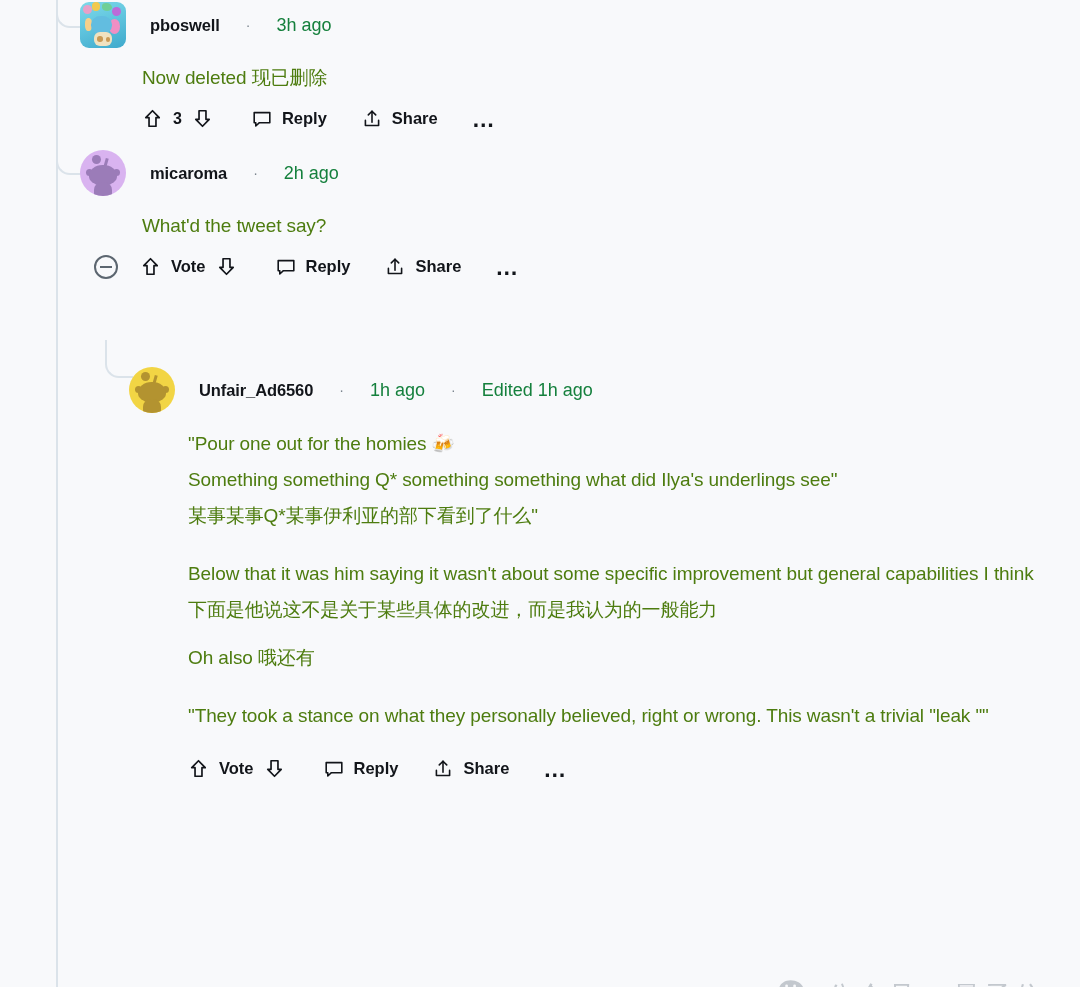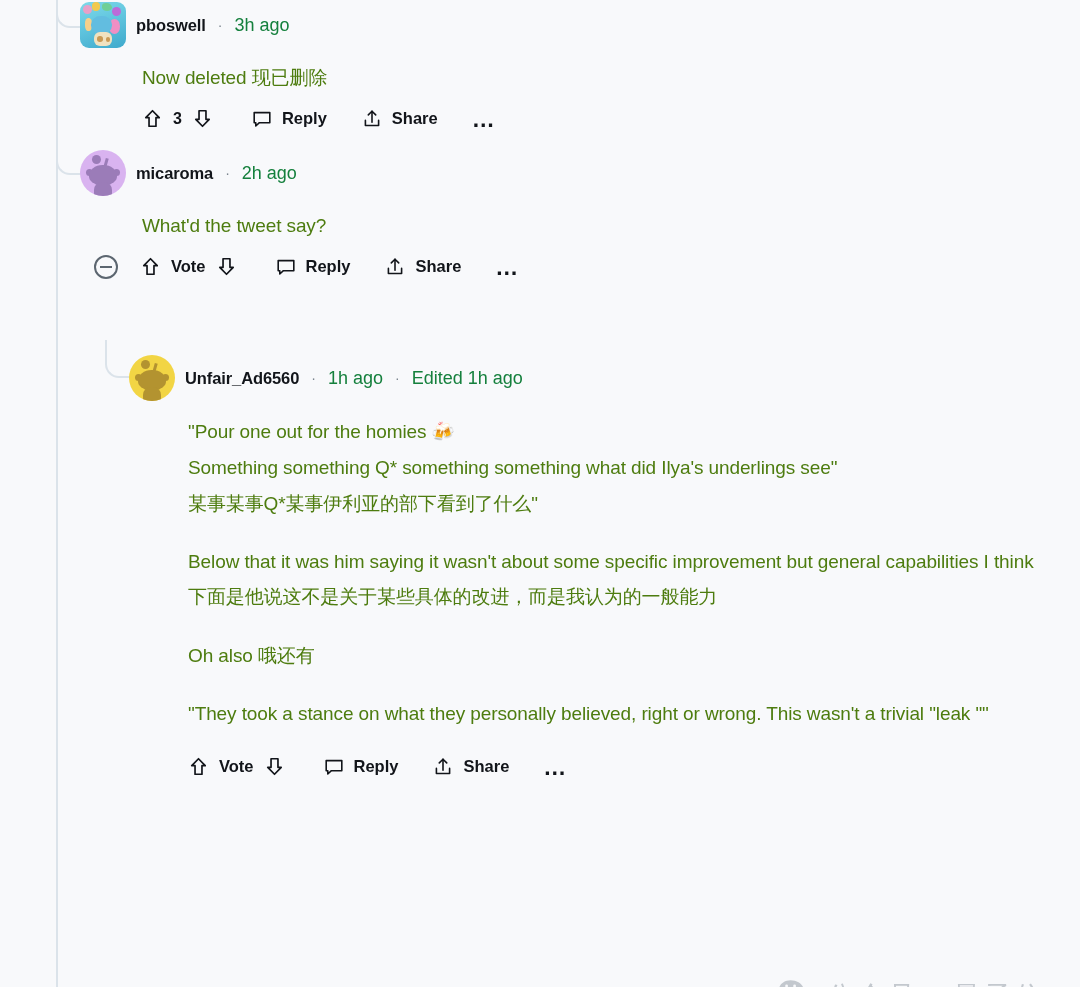--- a/index.html
+++ b/index.html
@@ -33,21 +33,21 @@
     border-bottom: 2px solid #dbe3ea;
     border-bottom-left-radius: 14px;
   }
 
   
   .comment { position: absolute; }
 
   .chead {
     display: flex;
     align-items: center;
-    gap: 10px;
+    gap: 24px;
     height: 46px;
   }
 
   .avatar {
     width: 46px; height: 46px;
     flex: 0 0 46px;
     border-radius: 50%;
     position: relative;
     overflow: hidden;
   }
@@ -290,21 +290,21 @@
           </svg>
         </span>
         <span>Share</span>
       </div>
       <div class="ellipsis">…</div>
     </div>
   </div>
 
   <div class="curve" style="left:105px; top:340px; width:28px; height:38px;"></div>
 
-  <div class="comment" style="left:129px; top:355px; width:935px;">
+  <div class="comment" style="left:129px; top:367px; width:935px;">
 
     <div class="chead">
       <div class="avatar" style="background:#f2d544;">
         <div class="snoo" style="--snoo:#b39330;">
           <span class="bulb"></span>
             <span class="antenna"></span>
           <span class="ear-l"></span>
             <span class="ear-r"></span>
           <span class="head"></span>
             <span class="body"></span>
@@ -317,21 +317,21 @@
       <span class="meta">Edited 1h ago</span>
     </div>
 
     <div class="cbody" style="margin-left:59px; margin-top:18px; width:875px;">
       <p style="margin-bottom:9px;">"Pour one out for the homies 🍻</p>
 
       <p style="margin-bottom:9px;">Something something Q* something something what did Ilya's underlings see"</p>
       <p class="cn" style="margin-bottom:31px;">某事某事Q*某事伊利亚的部下看到了什么"</p>
 
       <p style="margin-bottom:9px;">Below that it was him saying it wasn't about some specific improvement but general capabilities I think</p>
-      <p class="cn" style="margin-bottom:31px;font-family:Liberation Mono, monospace;">下面是他说这不是关于某些具体的改进，而是我认为的一般能力</p>
+      <p class="cn" style="margin-bottom:21px;">下面是他说这不是关于某些具体的改进，而是我认为的一般能力</p>
 
       <p style="margin-bottom:31px;">Oh also  哦还有</p>
 
       <p style="margin-bottom:9px;">"They took a stance on what they personally believed, right or wrong. This wasn't a trivial "leak ""</p>
     </div>
 
     <div class="actions" style="margin-left:59px; margin-top:22px;">
       <div class="vote">
         <span class="ic">
           <svg width="21" height="21" viewBox="0 0 20 20" fill="none" stroke="#12151a" stroke-width="1.6" stroke-linejoin="round">

